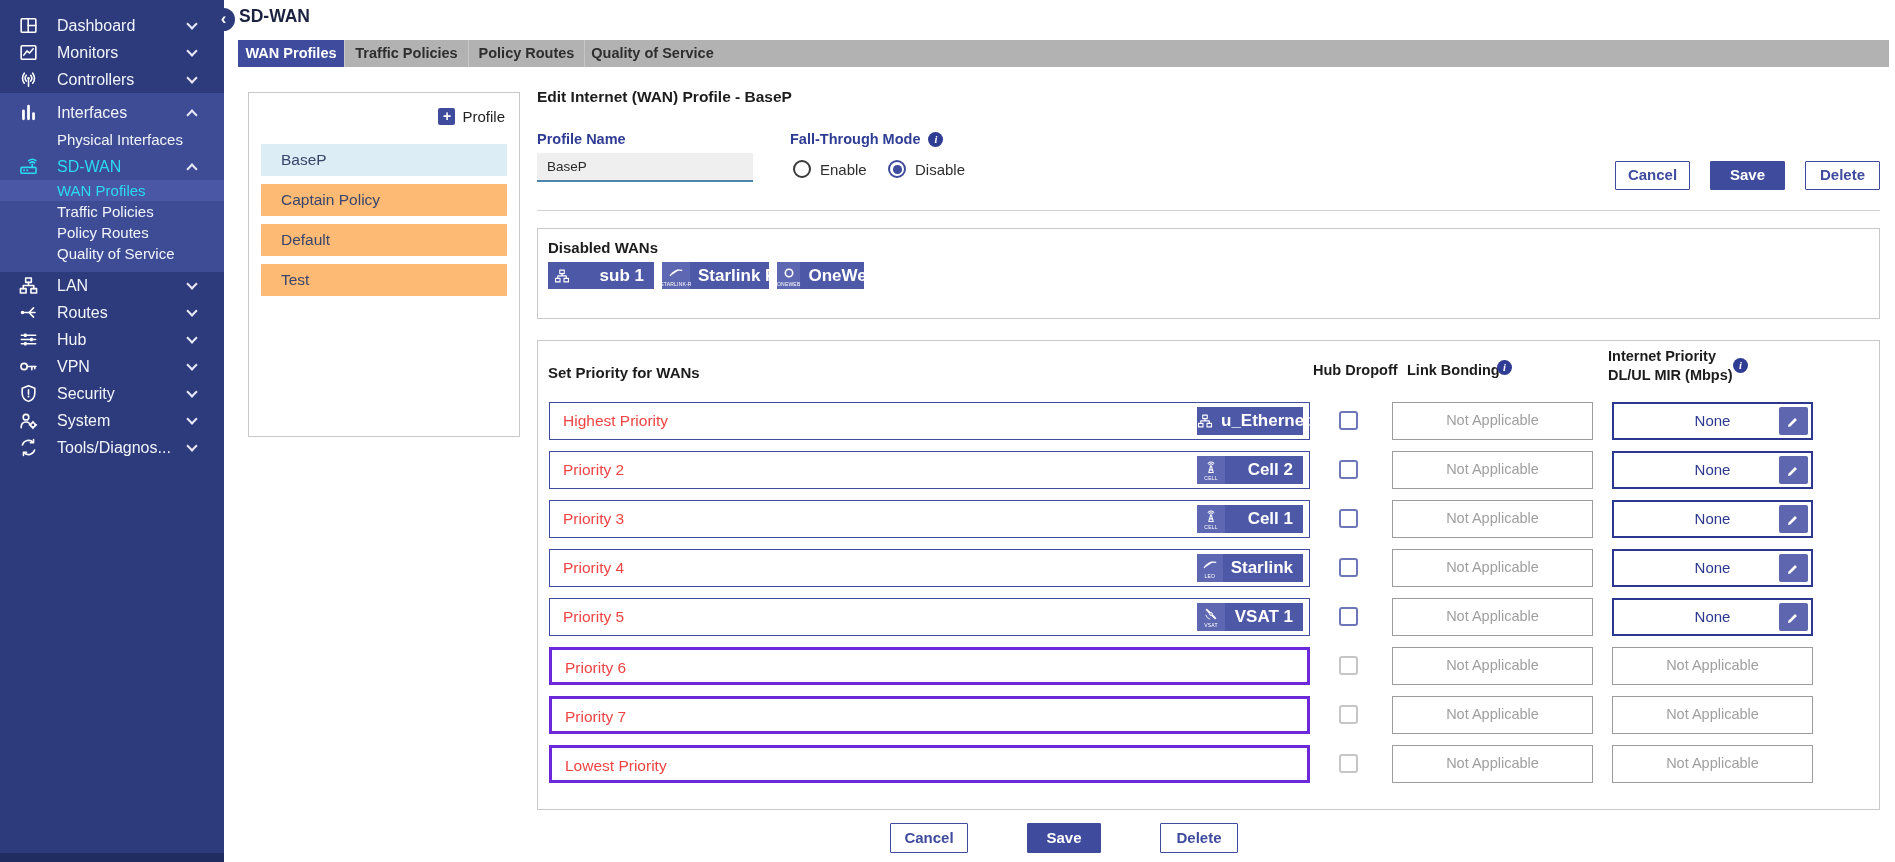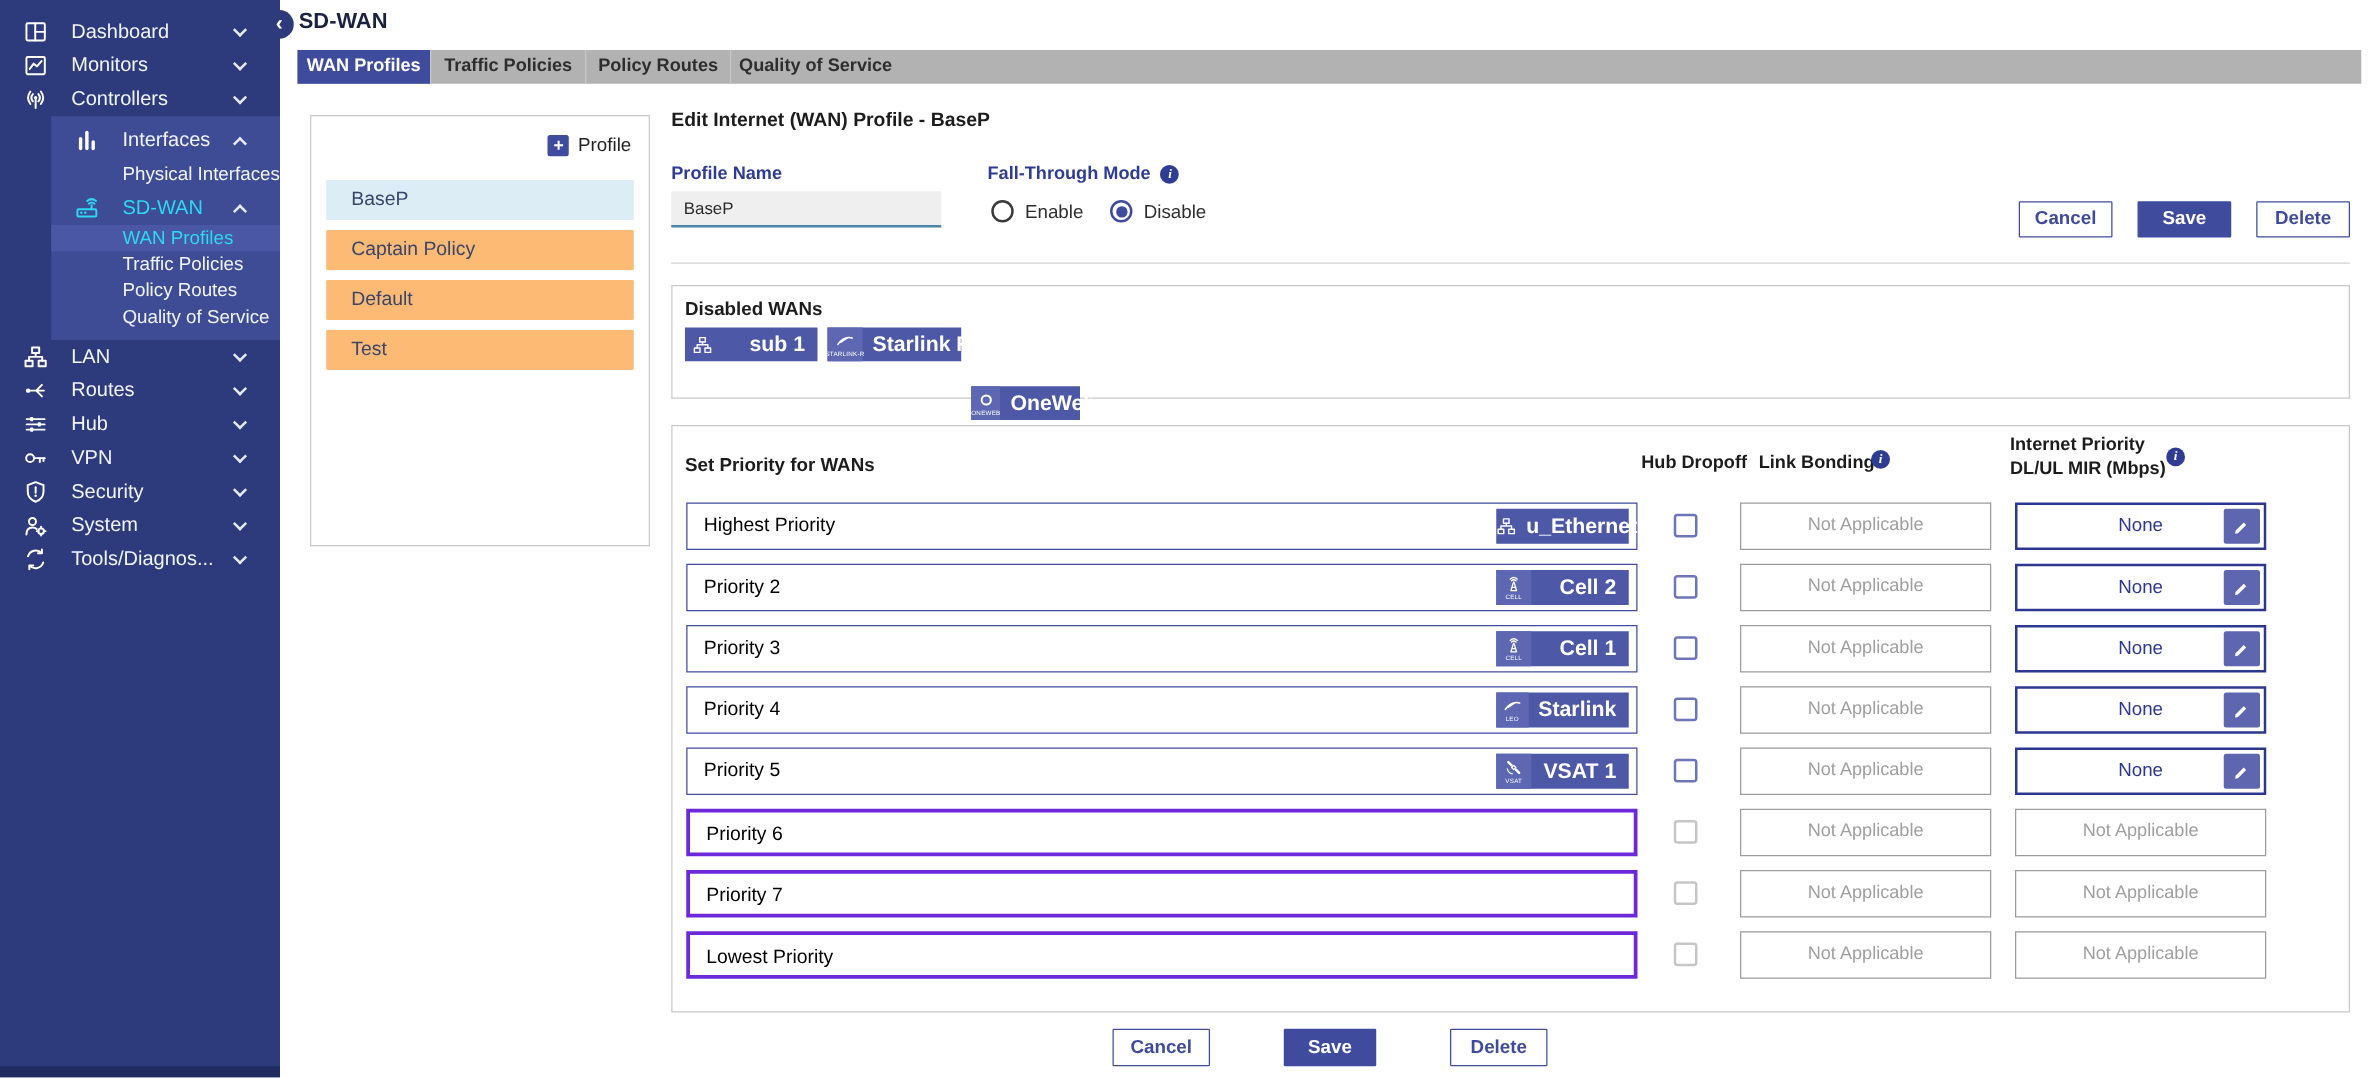--- a/index.html
+++ b/index.html
@@ -2,21 +2,21 @@
 <html><head>
 <meta charset="utf-8">
 <style>
   * { margin:0; padding:0; box-sizing:border-box; }
   html,body { width:1895px; height:862px; background:#fff; font-family:"Liberation Sans", sans-serif; overflow:hidden; }
   .page { position:relative; width:1895px; height:862px; background:#fff; }
 
   
   .sidebar { position:absolute; left:0; top:0; width:224px; height:862px; background:#2d3b7c; padding-top:12px; }
   .sidebar-bottom { position:absolute; left:0; bottom:0; width:224px; height:9px; background:#202c60; }
-  .nav-group { background:#3e4c95; padding:6px 0 8px 0;margin-left:41px; }
+  .nav-group { background:#3e4c95; padding:6px 0 8px 0; }
   .nav-item { position:relative; display:flex; align-items:center; color:#f2f4fb; cursor:pointer; }
   .nav-item.top { height:27px; font-size:16px; font-weight:500; }
   .nav-item.child { height:27px; font-size:15px; }
   .nav-item.subchild { height:21px; font-size:15px; }
   .nav-item .nav-ic { position:absolute; left:17px; width:22px; height:22px; display:flex; align-items:center; justify-content:center; }
   .nav-item .nav-ic svg { width:21px; height:21px; }
   .nav-label { margin-left:57px; white-space:nowrap; }
   .nav-item.accent .nav-label { color:#2bd9f2; }
   .nav-item.selected { background:#4a57a5; }
   .chev { position:absolute; right:28px; width:8px; height:8px; border-right:2px solid #e7eaf6; border-bottom:2px solid #e7eaf6; }
@@ -70,21 +70,21 @@
   .chip .chip-ic svg { width:16px; height:16px; }
   .chip .chip-cap { font-size:5px; letter-spacing:.2px; margin-top:1px; white-space:nowrap; }
   .chip .chip-label { flex:1; display:flex; align-items:center; justify-content:flex-end; padding:0 10px 0 8px; font-size:17px; font-weight:bold; white-space:nowrap; }
 
   
   .priority-box { position:absolute; left:537px; top:340px; width:1343px; height:470px; border:1px solid #c9c9c9; }
   .col-header { position:absolute; font-size:14.5px; font-weight:bold; color:#1c1c1c; }
   .row-box { position:absolute; left:549px; width:761px; height:38px; background:#fff; }
   .row-box.strong { border:1.5px solid #3f4c9e; }
   .row-box.weak { border:3px solid #6d28d9; }
-  .row-label { position:absolute; left:13px; top:0; line-height:36px; font-size:15.5px; color:#000000; }
+  .row-label { position:absolute; left:13px; top:0; line-height:36px; font-size:15.5px; color:#ef4444; }
   .row-chip { position:absolute; right:6px; top:4px; width:106px; height:28px; }
   .checkbox { position:absolute; left:1339px; width:19px; height:19px; border:2px solid #6d76b9; border-radius:3px; background:#fff; cursor:pointer; }
   .checkbox.disabled { border-color:#c6c6c6; cursor:default; }
   .na-box { position:absolute; width:201px; height:38px; border:1.5px solid #9c9c9c; color:#9f9f9f; font-size:14.5px; text-align:center; line-height:35px; background:#fff; }
   .none-box { position:absolute; width:201px; height:38px; border:2px solid #2c3890; color:#2c3890; font-size:15px; text-align:center; line-height:34px; background:#fff; }
   .pencil-btn { position:absolute; right:3px; top:3px; width:29px; height:28px; background:#5d66ae; border-radius:2px; cursor:pointer; display:flex; align-items:center; justify-content:center; }
   .pencil-btn svg { width:15px; height:15px; }
 </style>
 </head>
 <body>
@@ -320,21 +320,21 @@
             <svg class="ic" viewBox="0 0 20 20">
               <g stroke-width="1.5">
                 <path d="M2.8,13.2 Q9,4.6 17.2,6.8"></path>
                 <path d="M5.6,11 L12.6,6.4"></path>
               </g>
             </svg>
             <span class="chip-cap">STARLINK-R</span>
           </span>
           <span class="chip-label">Starlink R</span>
         </div>
-        <div class="chip" style="width: 87px; margin-top: 47px;">
+        <div class="chip" style="width: 87px;">
           <span class="chip-ic">
             <svg class="ic" viewBox="0 0 20 20">
               <circle cx="10" cy="10" r="4.6" stroke-width="2"></circle>
             </svg>
             <span class="chip-cap">ONEWEB</span>
           </span>
           <span class="chip-label">OneWeb</span>
         </div>
       </div>
   </div>

